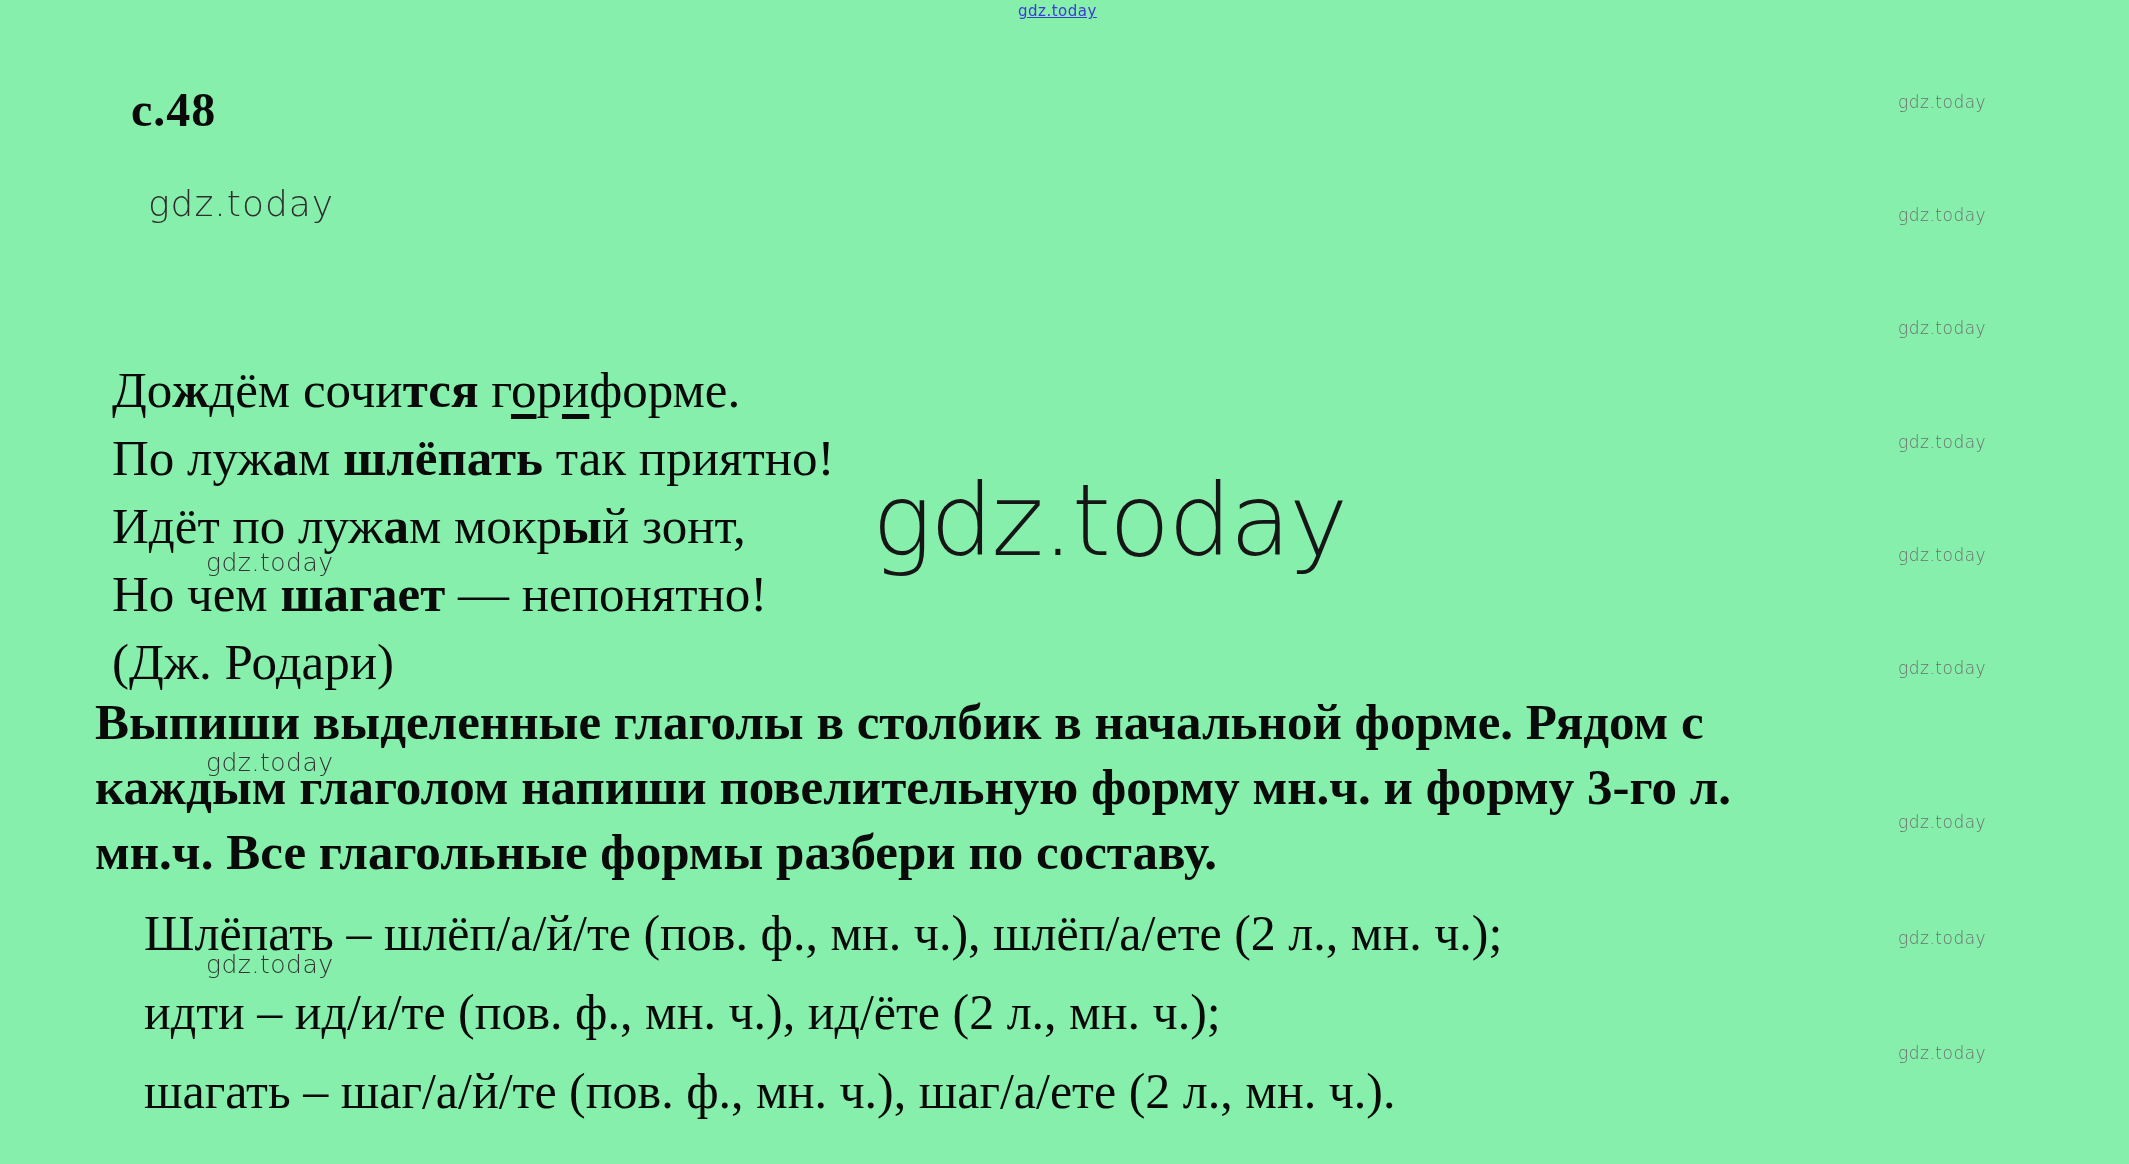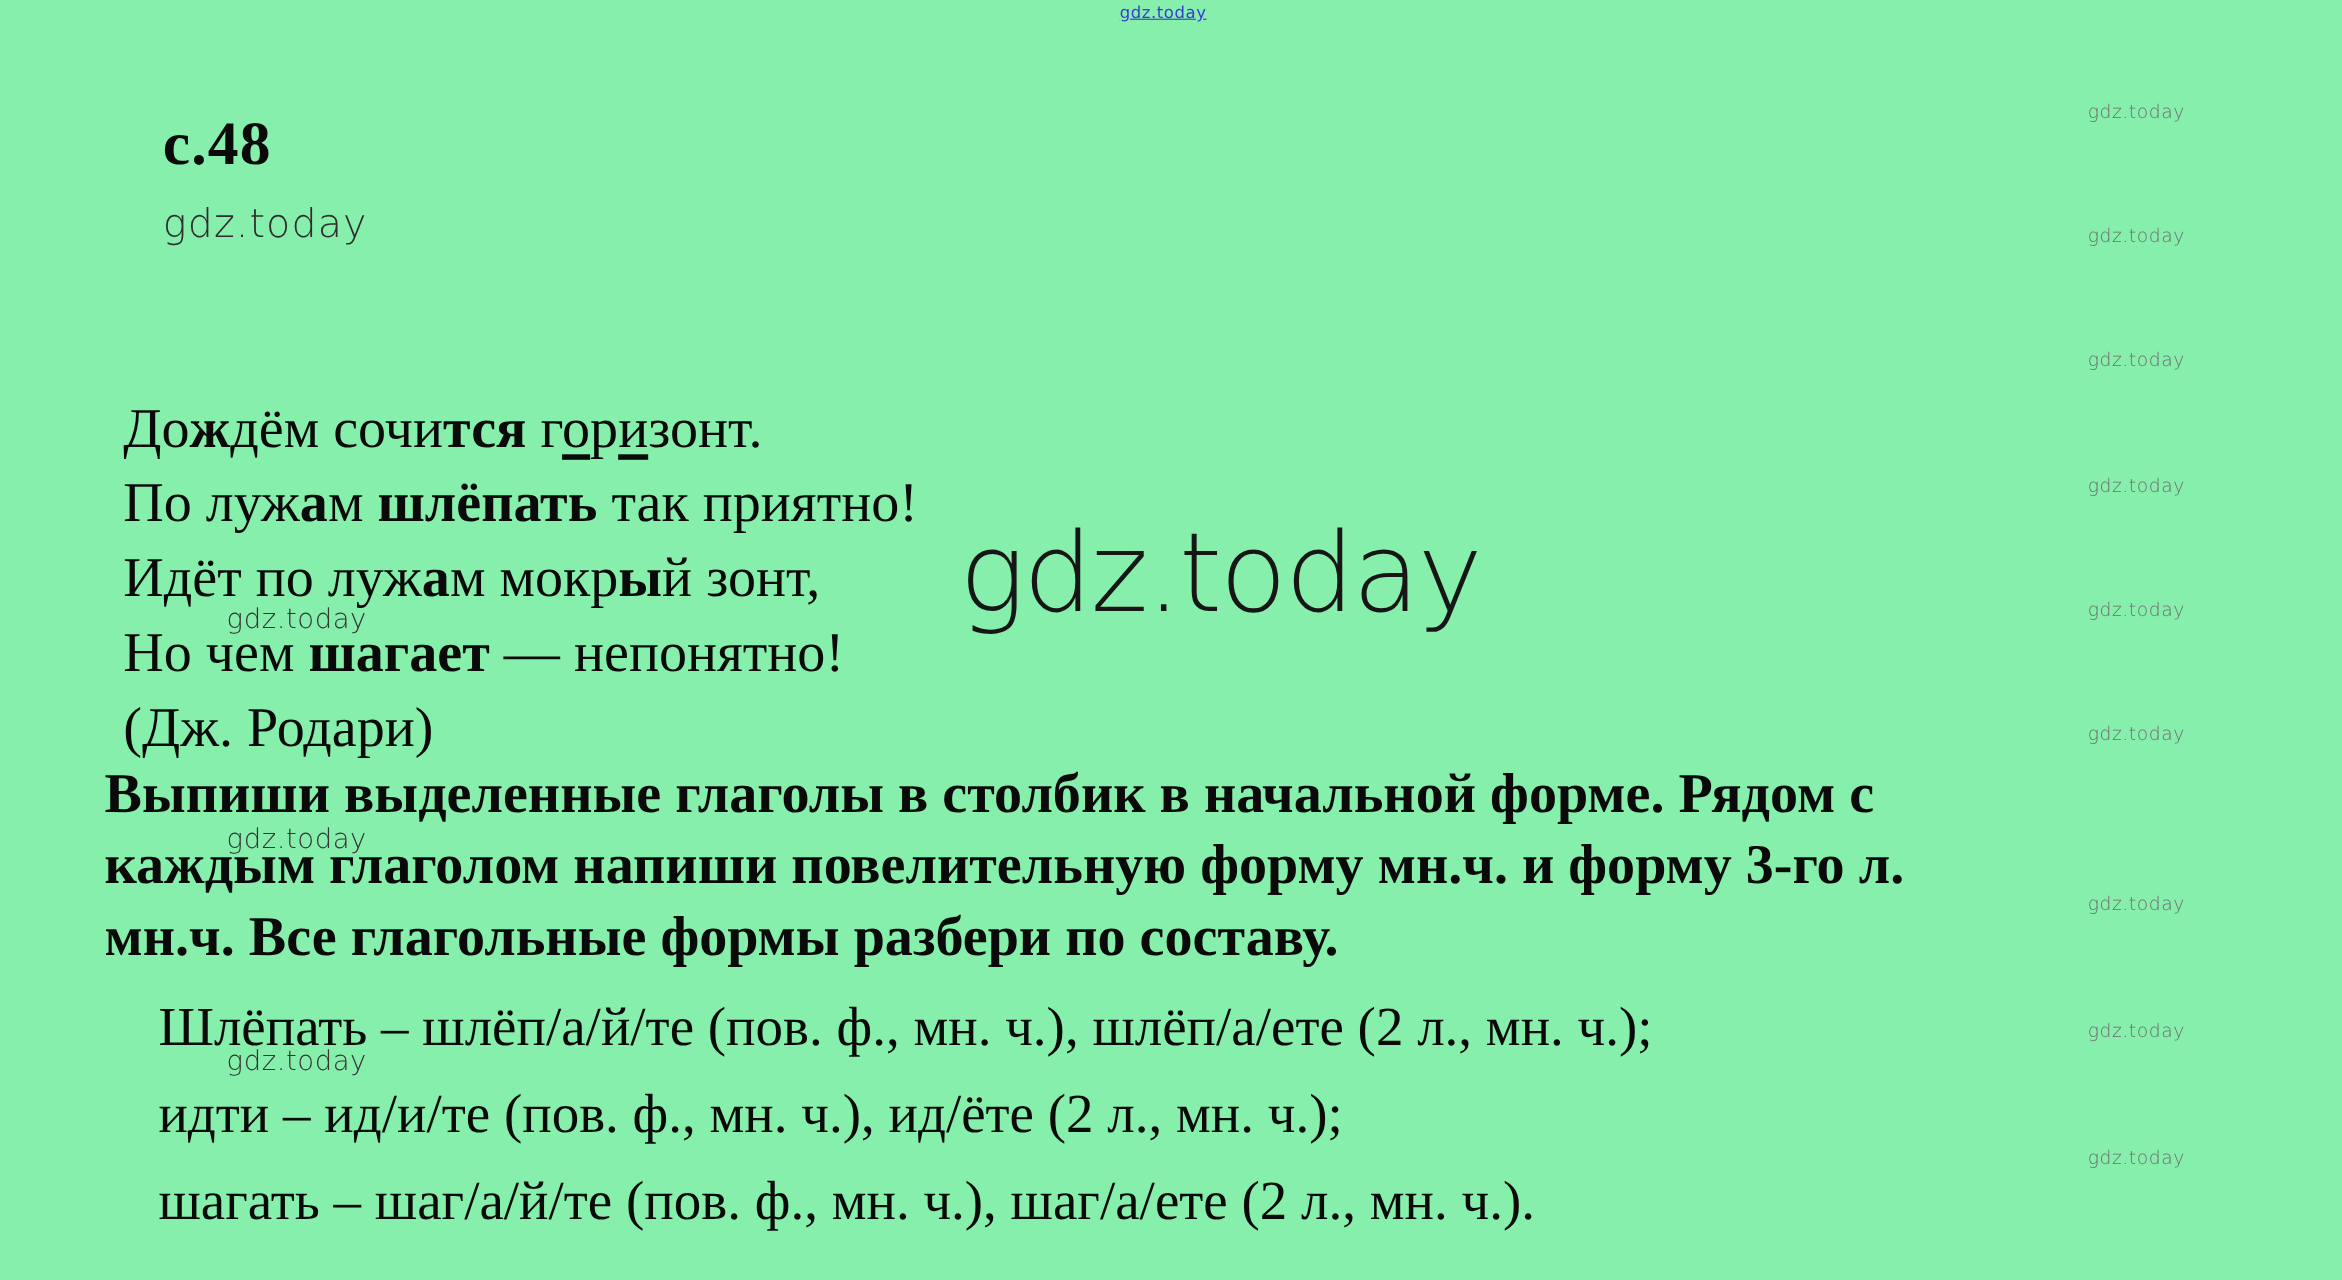--- a/index.html
+++ b/index.html
@@ -24,22 +24,22 @@
     text-decoration: underline;
     letter-spacing: 0.5px;
     cursor: pointer;
   }
 
   
   .page-num {
     position: absolute;
     left: 131px;
     top: 82px;
-    margin: 17px;
-    font-size: 56px;
+    margin: 0;
+    font-size: 48px;
     font-weight: bold;
     letter-spacing: 1px;
   }
 
   
   .wm {
     position: absolute;
     font-family: "DejaVu Sans", sans-serif;
     font-weight: 200;
     white-space: nowrap;
@@ -89,21 +89,21 @@
 <div class="page">
 
   <a class="wm-top">gdz.today</a>
 
   <h1 class="page-num">с.48</h1>
 
   <div class="wm wm-left-lg">gdz.today</div>
 
 
   <div class="block poem">
-      <div class="text-line"><span>До</span><span class="seg-bold">ж</span><span>дём сочи</span><span class="seg-bold">тся</span><span> г</span><span class="seg-underline">о</span><span>р</span><span class="seg-underline">и</span><span>зонт.</span></div>
+      <div class="text-line"><span>До</span><span class="seg-bold">ж</span><span>дём сочи</span><span class="seg-bold">тся</span><span> г</span><span class="seg-underline">о</span><span>р</span><span class="seg-underline">и</span><span>форме.</span></div>
       <div class="text-line"><span>По луж</span><span class="seg-bold">а</span><span>м </span><span class="seg-bold">шлёпать</span><span> так приятно!</span></div>
       <div class="text-line"><span>Идёт по луж</span><span class="seg-bold">а</span><span>м мокр</span><span class="seg-bold">ы</span><span>й зонт,</span></div>
       <div class="text-line"><span>Но чем </span><span class="seg-bold">шагает</span><span> — непонятно!</span></div>
       <div class="text-line"><span>(Дж. Родари)</span></div>
     </div>
 
   <div class="block inst2">
       <div class="text-line"><span>Выпиши выделенные глаголы в столбик в начальной форме. Рядом с</span></div>
       <div class="text-line"><span>каждым глаголом напиши повелительную форму мн.ч. и форму 3-го л.</span></div>
       <div class="text-line"><span>мн.ч. Все глагольные формы разбери по составу.</span></div>

